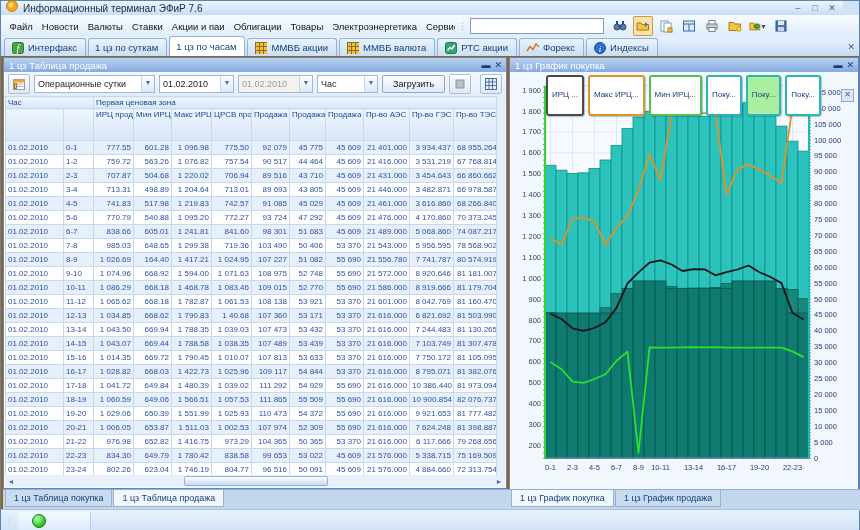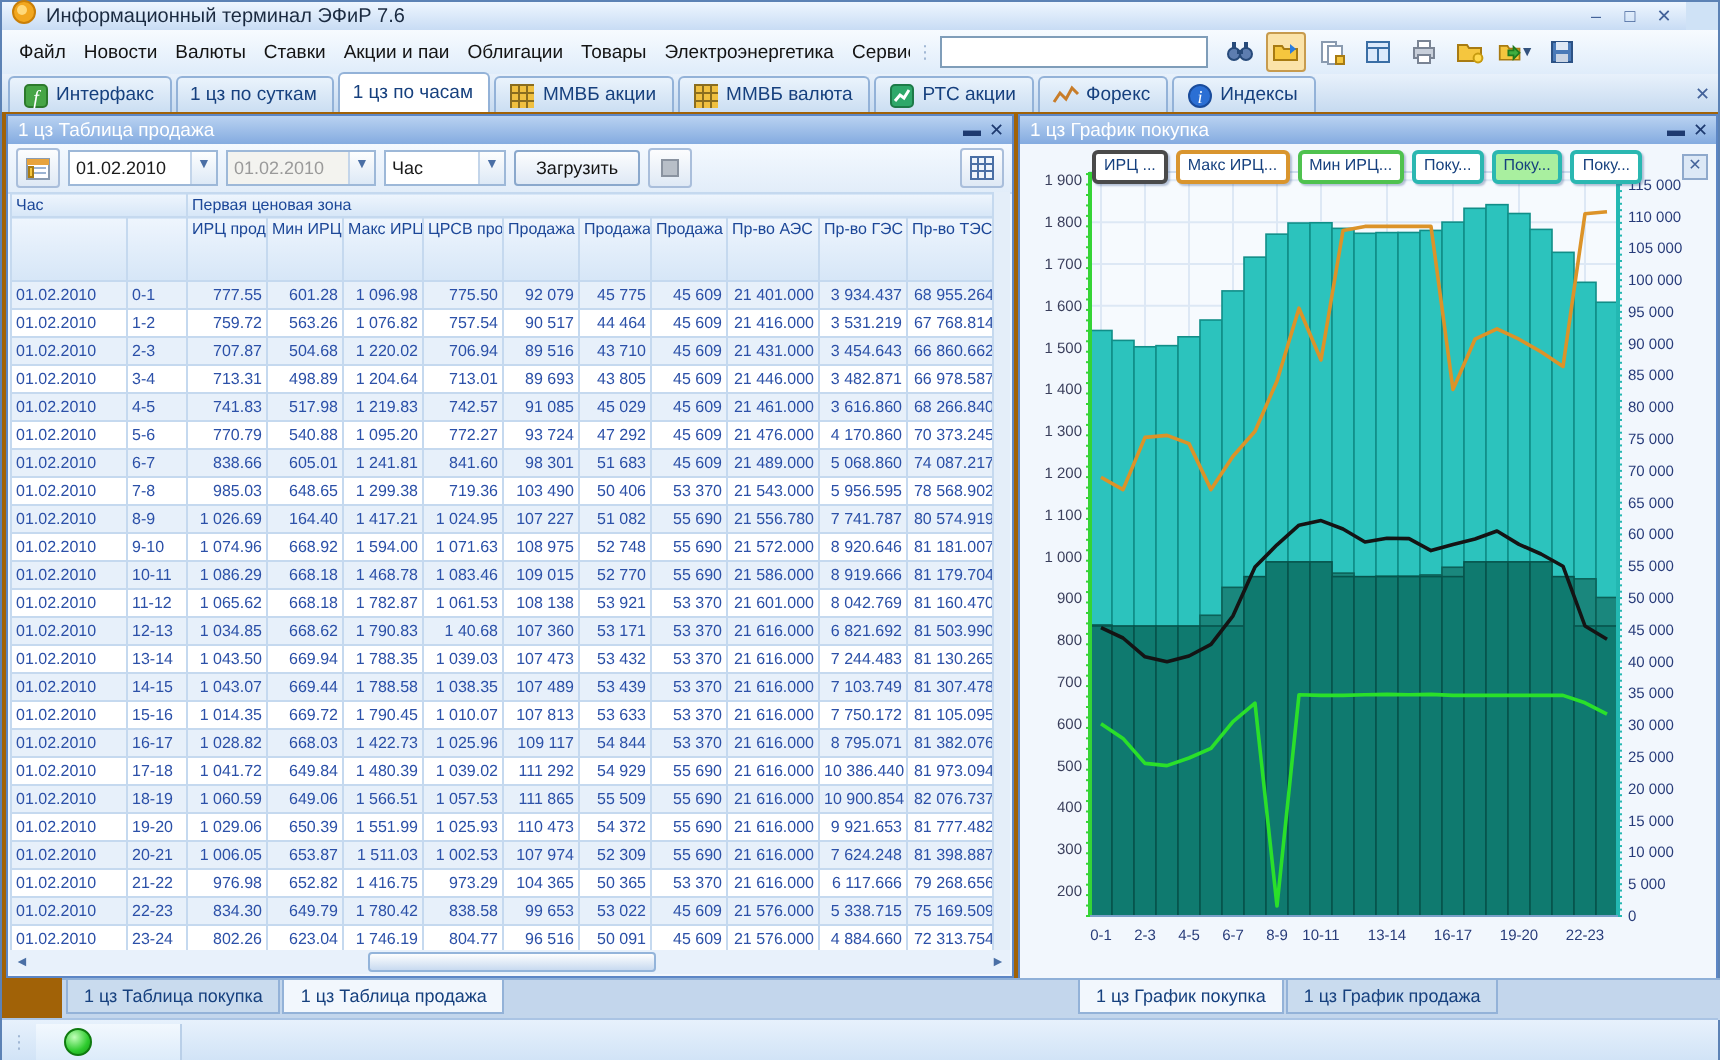--- a/index.html
+++ b/index.html
@@ -61,24 +61,24 @@
   tbody tr:nth-child(even){background:#ffffff;}
   tfoot td{background:#e8f1fa;border:1px solid #b5cbe6;height:15px;font-size:8px;text-align:right;}
   .vscroll{position:absolute;right:1px;top:38px;width:8px;height:383px;background:#e4eef9;border-left:1px solid #c5d9ef;}
   .hscroll{position:absolute;left:1px;right:1px;bottom:1px;height:12px;background:#e8f1fb;display:flex;align-items:center;}
   .hscroll .arr{width:12px;text-align:center;font-size:7px;color:#4a6fa5;}
   .hscroll .track{flex:1;position:relative;height:100%;}
   .hscroll .thumb{position:absolute;left:35%;width:30%;top:1px;bottom:1px;background:linear-gradient(#fdfefe,#c8daf0);border:1px solid #93b4da;border-radius:2px;}
   
   .chartbox{position:absolute;left:0;top:14px;width:348px;height:417px;background:#f2f7fd;}
   .legend{position:absolute;left:36px;top:3px;right:4px;display:flex;gap:4px;z-index:5;align-items:center;}
-  .lbtn{height:13px;line-height:12px;background:#fff;border:2px solid #1d4ed8;border-radius:3px;font-size:8px;color:#16407e;padding:0 4px;white-space:nowrap;box-shadow:1px 1px 1px rgba(60,90,140,.35);}
+  .lbtn{height:13px;line-height:12px;background:#fff;border:2px solid #1d4ed8;border-radius:3px;font-size:8px;color:#16407e;padding:12px 4px;white-space:nowrap;box-shadow:1px 1px 1px rgba(60,90,140,.35);}
   .lclose{margin-left:auto;width:11px;height:11px;background:#dce8f6;border:1px solid #8fa9cc;color:#44639a;font-size:8px;line-height:10px;text-align:center;}
   
-  .btabs{position:absolute;top:433px;height:20px;background:#c3d6ec;display:flex;align-items:flex-start;padding-left:2px;border-top:1px solid #8fb0d8;margin-left:28px;}
+  .btabs{position:absolute;top:433px;height:20px;background:#c3d6ec;display:flex;align-items:flex-start;padding-left:2px;border-top:1px solid #8fb0d8;}
   .btabs.l{left:2px;width:504px;} .btabs.r{left:508px;width:350px;}
   .btab{height:16px;line-height:16px;padding:0 8px;font-size:9px;color:#16407e;background:#c9dbee;border:1px solid #93b2d8;border-top:none;margin-right:1px;}
   .btab.active{background:#f2f7fd;}
   
   .statusbar{position:absolute;left:0;top:508px;right:0;height:22px;background:linear-gradient(#e7f1fc,#cfe2f6);border-top:1px solid #aac4e4;display:flex;align-items:center;}
   .sgrip{color:#9db4d2;font-size:9px;padding:0 4px;}
   .sseg{width:58px;height:18px;border-right:1px solid #b9cfe8;display:flex;align-items:center;padding-left:14px;background:linear-gradient(#f2f8fe,#dcebfa);}
   .gdot{width:12px;height:12px;border-radius:50%;background:radial-gradient(circle at 35% 30%,#c0ffb8,#2ecb2e 60%,#159415);border:1px solid #0f7a0f;}
 </style>
 </head>
@@ -267,20 +267,24 @@
       <div class="ptoolbar">
         <span class="sqbtn" id="cal-btn">
             <svg width="14" height="14" viewBox="0 0 14 14">
               <rect x="1.5" y="2.5" width="11" height="10" fill="#fff" stroke="#8a9bb0"></rect>
               <rect x="1.5" y="2.5" width="11" height="3" fill="#e8a33c"></rect>
               <line x1="5" y1="7" x2="11" y2="7" stroke="#9db4d2"></line>
               <line x1="5" y1="9.5" x2="11" y2="9.5" stroke="#9db4d2"></line>
               <rect x="2.5" y="6.5" width="2" height="5" fill="#f5c63e" stroke="#a87b12"></rect>
             </svg>
           </span>
+        <span class="combo" style="width:116px">
+          <span>Операционные сутки</span>
+            <span class="caret">▼</span>
+        </span>
         <span class="combo" style="width:70px">
           <span>01.02.2010</span>
             <span class="caret">▼</span>
         </span>
         <span class="combo disabled" style="width:70px">
           <span>01.02.2010</span>
             <span class="caret">▼</span>
         </span>
         <span class="combo" style="width:56px">
           <span>Час</span>

